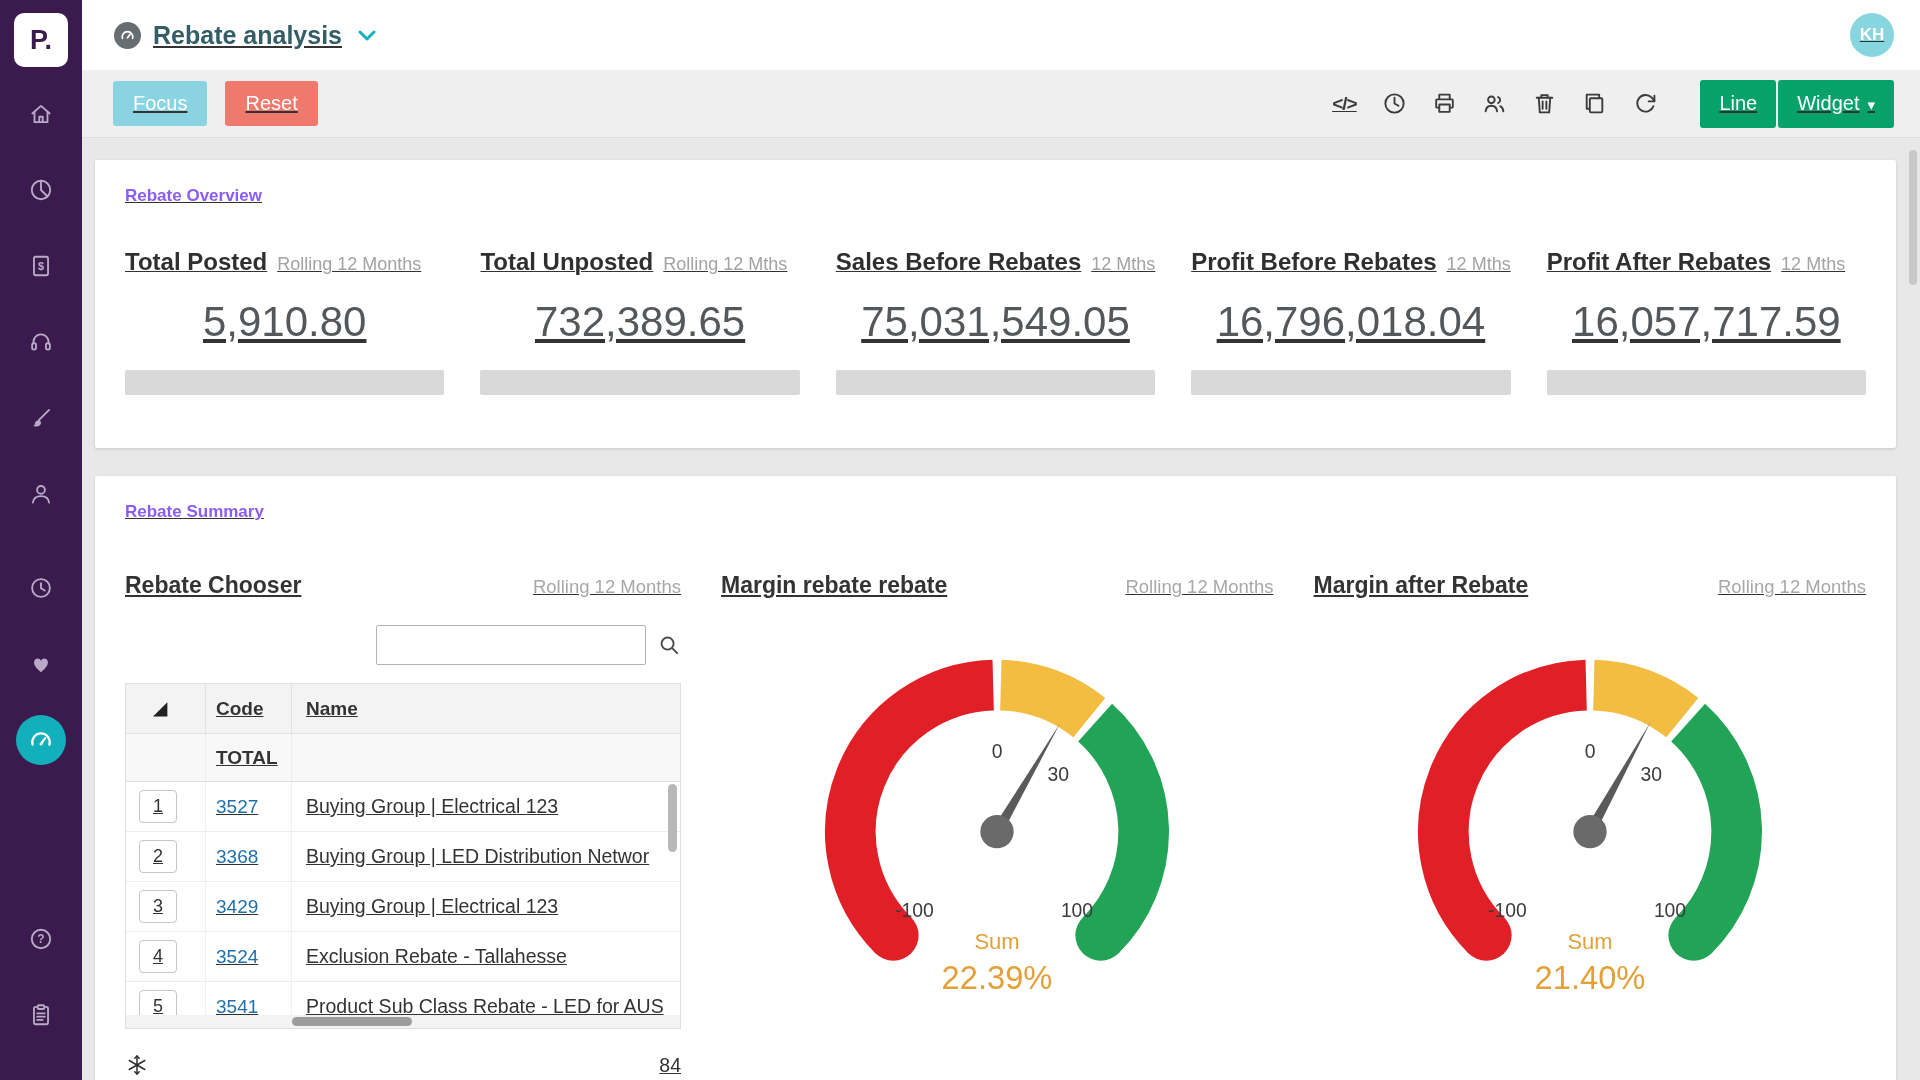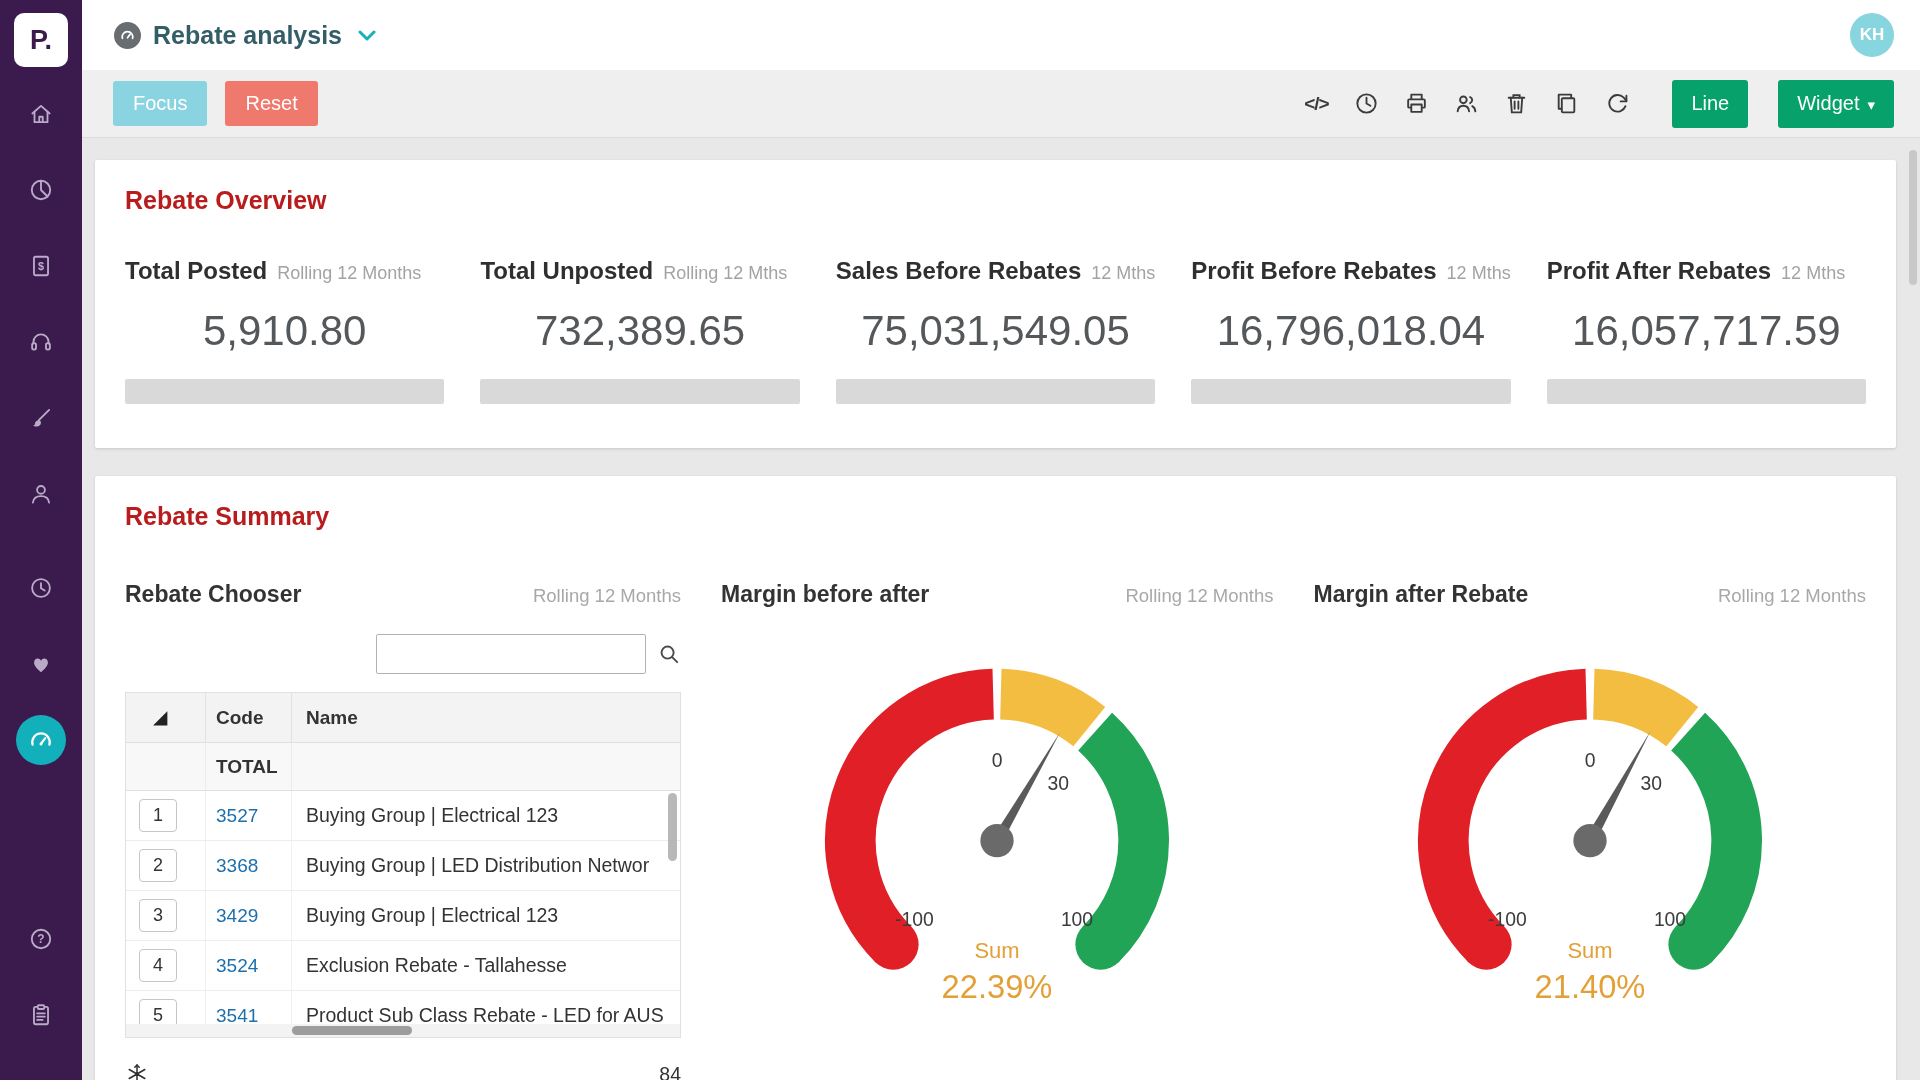--- a/index.html
+++ b/index.html
@@ -26,21 +26,21 @@
   .side-item {
     width: 50px; height: 50px; display: flex; align-items: center; justify-content: center;
     margin-bottom: 26px; cursor: pointer; border-radius: 50%;
   }
   .side-item svg { display: block; }
   .side-item.gap-above { margin-top: 18px; }
   .side-item.active { background: #12b0ba; }
   .side-spacer { margin-top: auto; }
 
   
-  .content { flex: 1; display: flex; flex-direction: column; height: 1080px; }
+  .content { flex: 1; display: flex; flex-direction: column; height: 1080px; text-decoration: underline; }
   .topbar {
     height: 70px; background: #fff; display: flex; align-items: center;
     padding: 0 26px 0 32px; flex: none;
   }
   .tb-dash {
     width: 27px; height: 27px; border-radius: 50%; background: #676d70;
     display: flex; align-items: center; justify-content: center; margin-right: 12px;
   }
   .page-title { font-size: 25px; font-weight: bold; color: #335e68; }
   .title-caret { margin-left: 16px; display: flex; align-items: center; cursor: pointer; }
@@ -66,30 +66,30 @@
   .icon-btn {
     width: 36px; height: 36px; display: flex; align-items: center; justify-content: center;
     margin-left: 14px; cursor: pointer; background: transparent; border: none;
   }
   .code-glyph { font-size: 19px; font-weight: bold; color: #3b3b3b; letter-spacing: -1px; font-family: "Liberation Sans", sans-serif; }
   .btn-green {
     background: #07a26b; height: 48px; padding: 0 19px; font-size: 20px;
     border: none; border-radius: 3px; color: #fff; cursor: pointer;
   }
   .btn-line { margin-left: 38px; }
-  .btn-widget { margin-left: 30px; }
+  .btn-widget { margin-left: 2px; }
   .widget-caret { margin-left: 8px; font-size: 15px; }
 
   
   .main { flex: 1; overflow: hidden; padding: 22px 24px 0 13px; }
   .card {
     background: #fff; border-radius: 2px; box-shadow: 0 1px 3px rgba(0,0,0,0.15);
     padding: 26px 30px;
   }
-  .card-title { font-size: 25px; font-weight: bold; color: #b91c1c; }
+  .card-title { font-size: 17px; font-weight: bold; color: #8b5cf6; }
 
   
   .card-overview { height: 288px; margin-bottom: 28px; }
   .card-overview .card-title { margin-bottom: 42px; }
   .kpis { display: flex; gap: 36px; }
   .kpi { flex: 1; min-width: 0; }
   .kpi-head { white-space: nowrap; }
   .kpi-label { font-size: 24px; font-weight: bold; color: #2f2f2f; }
   .kpi-period { font-size: 18px; color: #a3a3a3; margin-left: 10px; }
   .kpi-value { font-size: 42px; color: #54585b; text-align: center; margin-top: 22px; white-space: nowrap; }
@@ -447,21 +447,21 @@
                   <path d="M12 3v18M4.2 7.5l15.6 9M4.2 16.5l15.6-9"></path>
                   <path d="M12 3l-2.2 2.2M12 3l2.2 2.2M12 21l-2.2-2.2M12 21l2.2-2.2"></path>
                 </svg>
               </span>
               <span class="row-count">84</span>
             </div>
           </div>
 
           <div class="gauge-col">
             <div class="sec-head">
-              <span class="sec-title">Margin before after</span>
+              <span class="sec-title">Margin rebate rebate</span>
               <span class="sec-period">Rolling 12 Months</span>
             </div>
             <svg class="gauge-svg" width="400" height="380" viewBox="0 0 300 285">
               <circle cx="72.22" cy="232.78" r="19" fill="#e01f27"></circle>
               <circle cx="227.78" cy="232.78" r="19" fill="#22a457"></circle>
               <path d="M72.22 232.78 A110 110 0 0 1 147.12 45.04" fill="none" stroke-width="38" stroke="#e01f27"></path>
               <path d="M152.88 45.04 A110 110 0 0 1 219.23 69.51" fill="none" stroke-width="38" stroke="#f2bd41"></path>
               <path d="M223.60 73.25 A110 110 0 0 1 227.78 232.78" fill="none" stroke-width="38" stroke="#22a457"></path>
               <text class="g-tick" x="150" y="100" text-anchor="middle">0</text>
               <text class="g-tick" x="196" y="117" text-anchor="middle">30</text>

